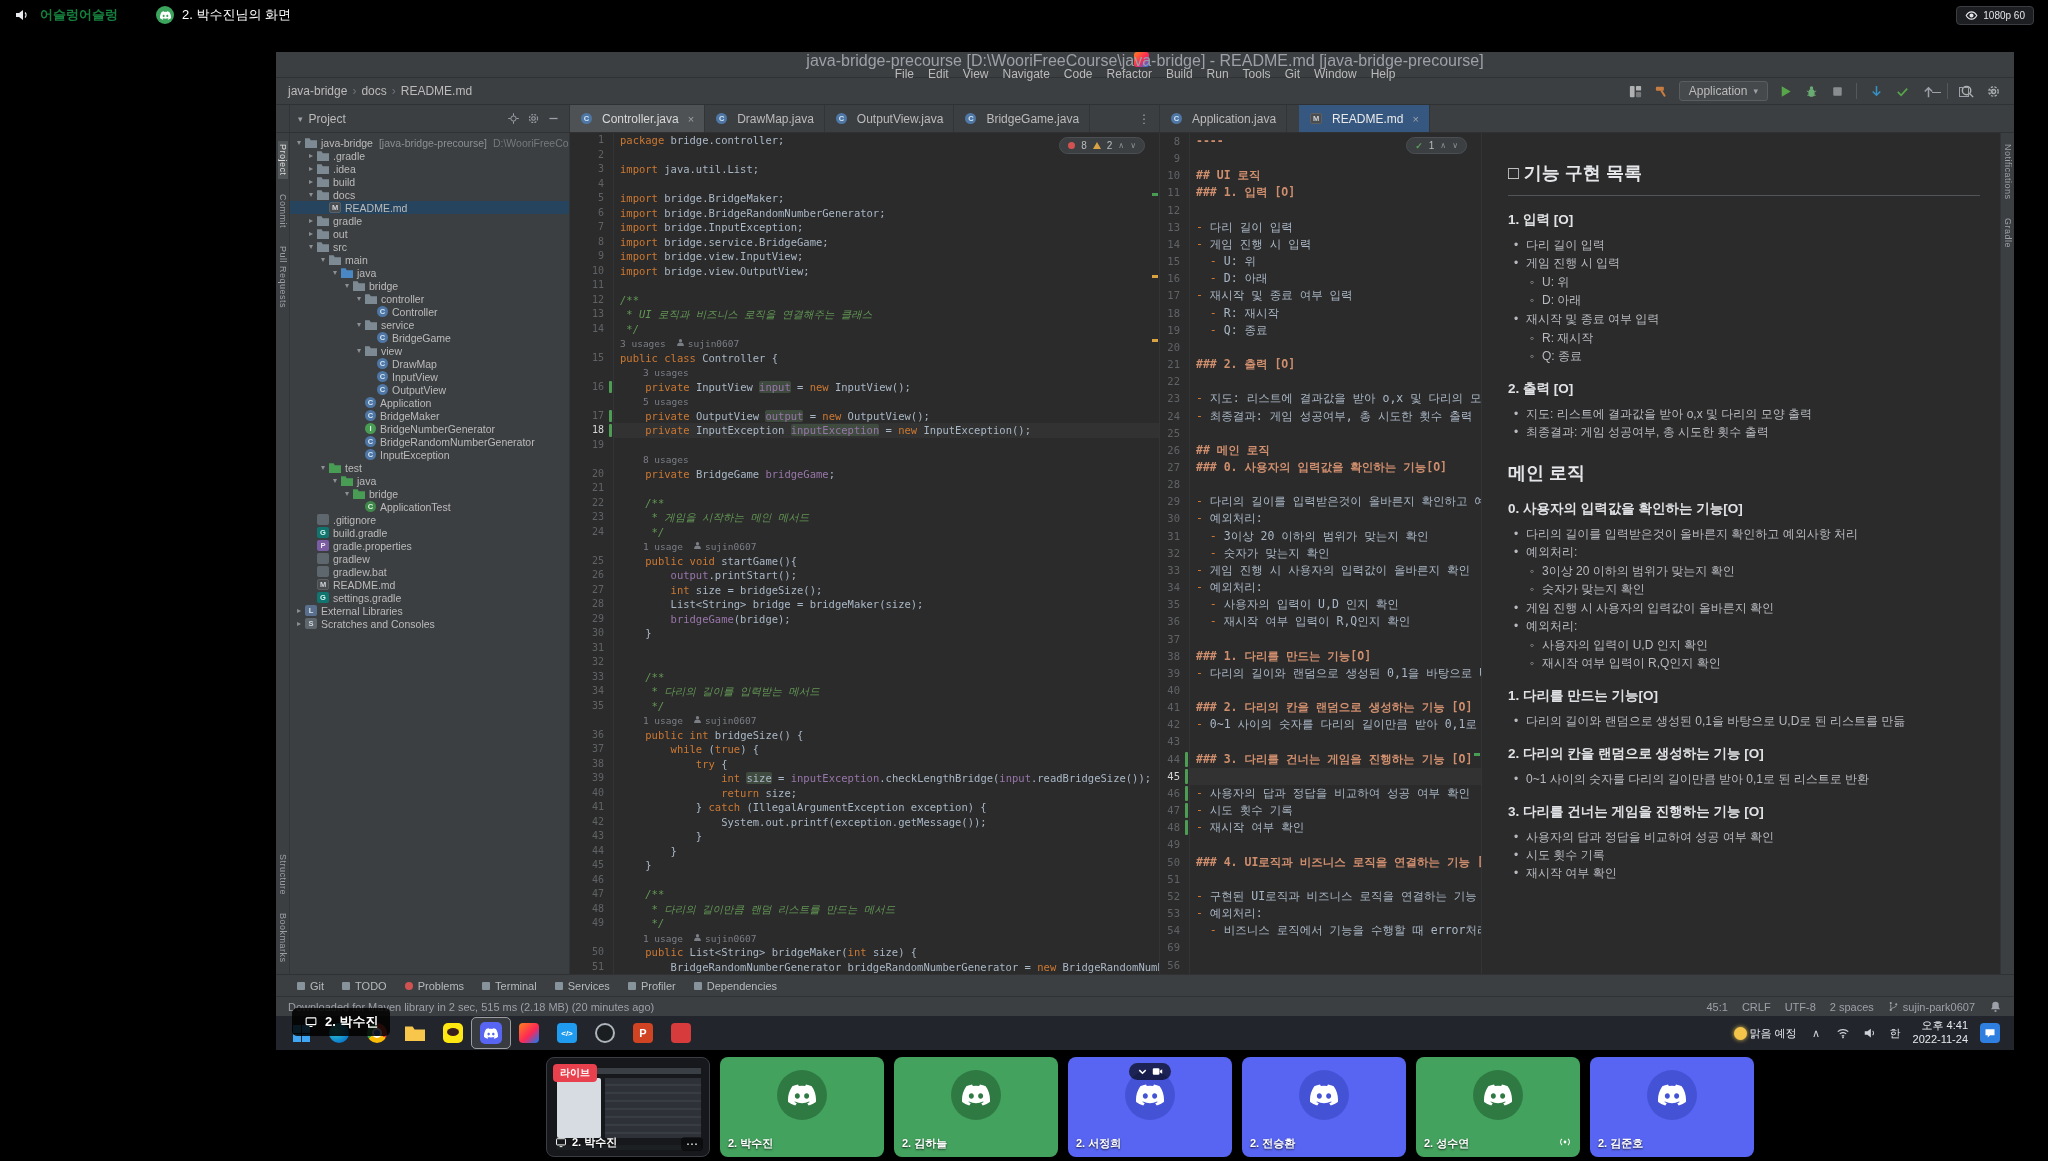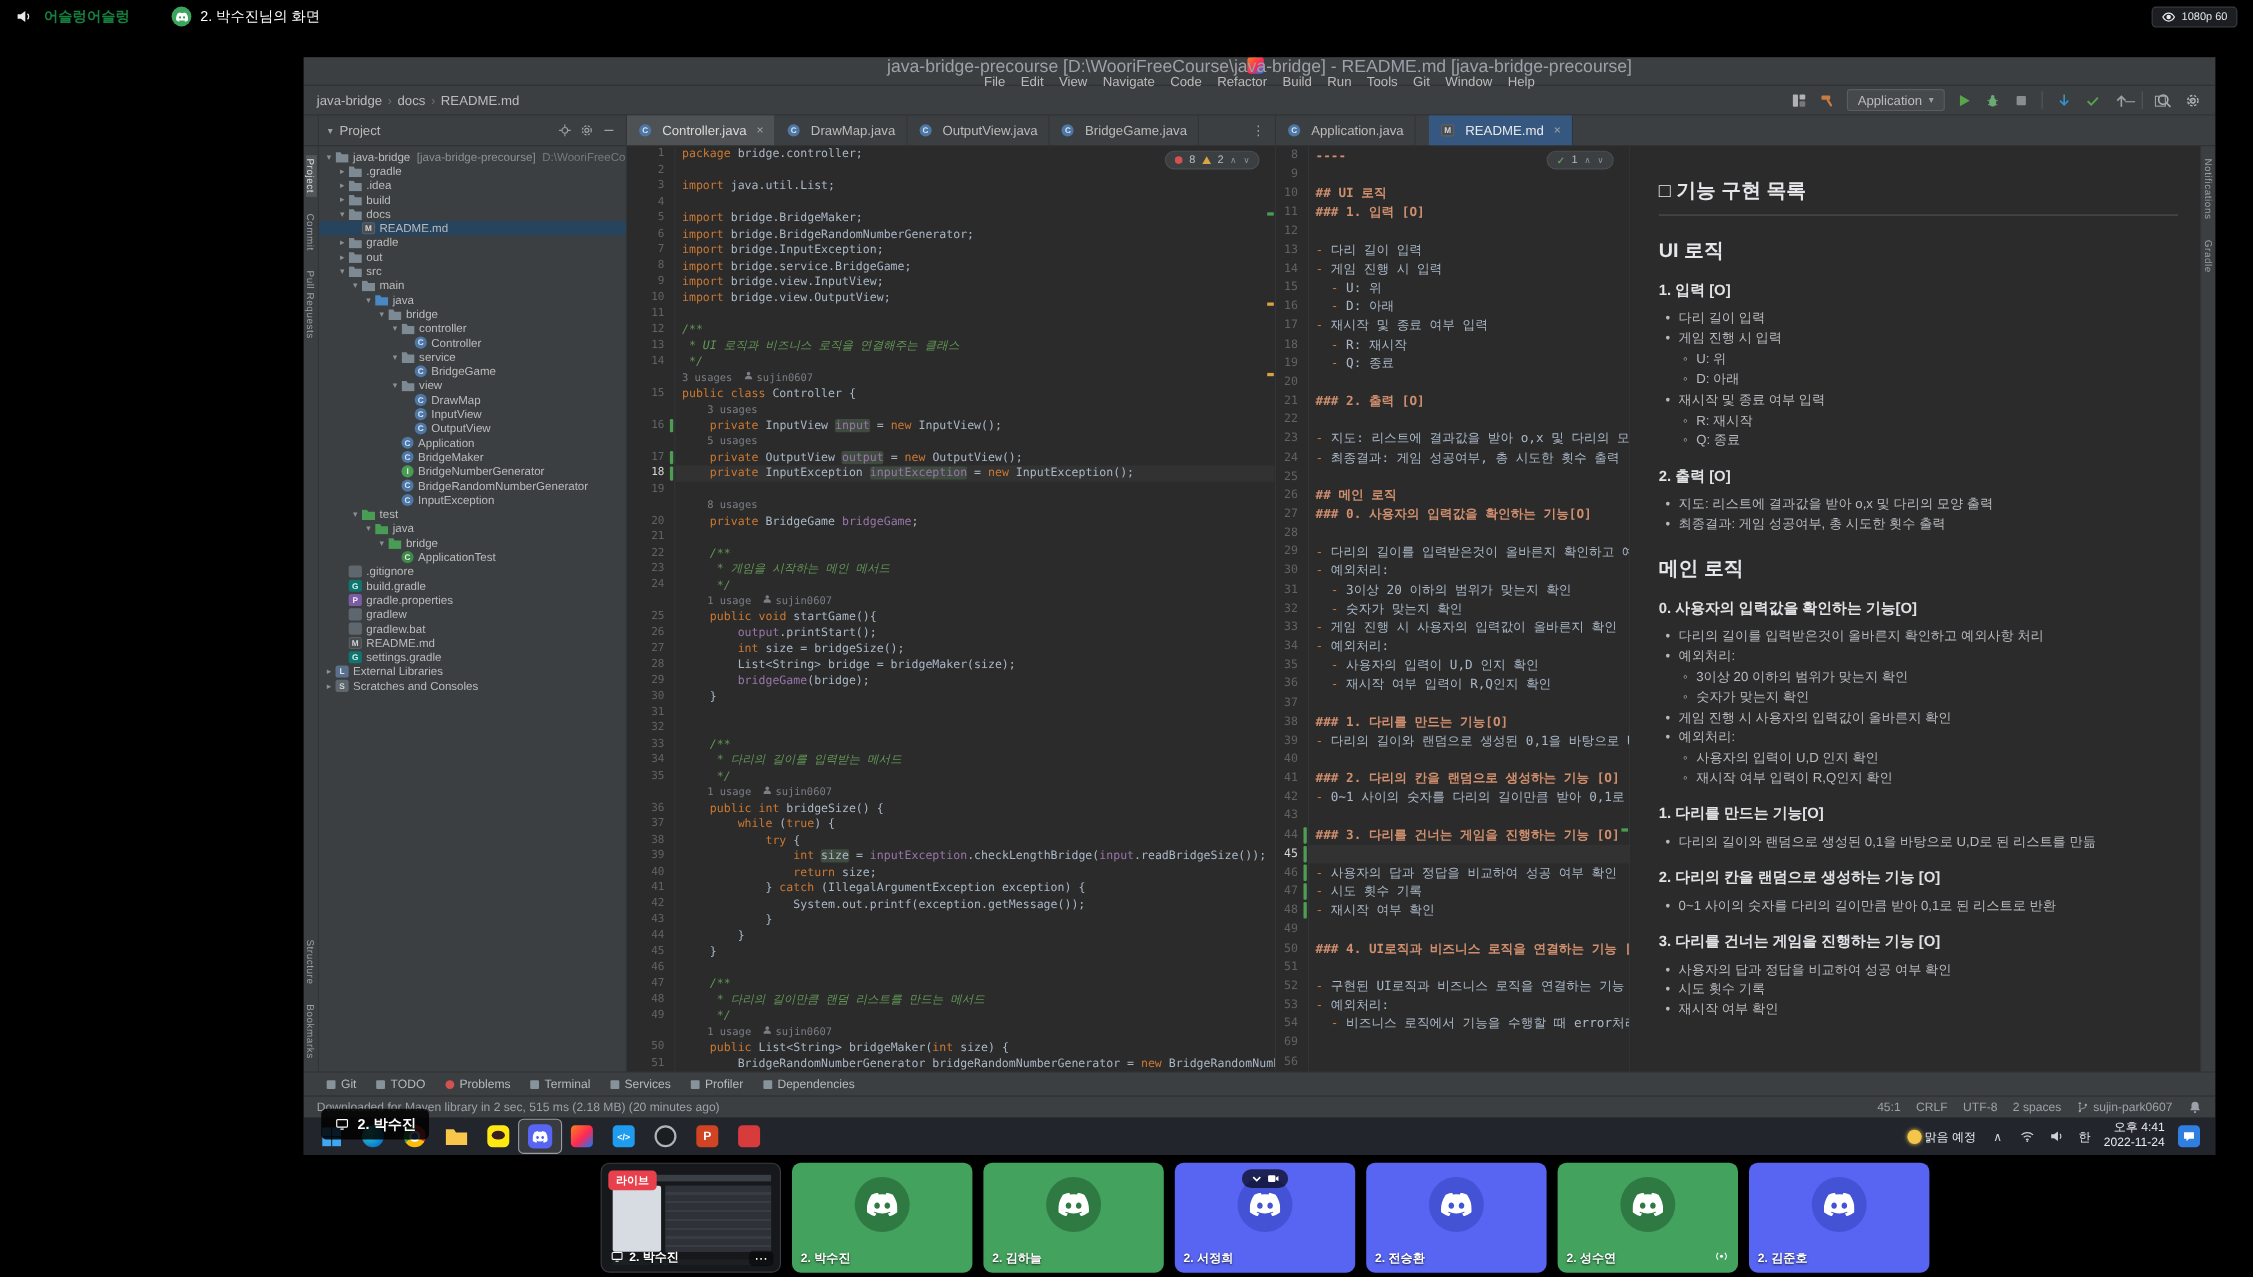--- a/index.html
+++ b/index.html
@@ -791,21 +791,20 @@
           <span class="insp-arr">∨</span>
         </div>
       <div class="scrollcol">
         <i class="tick g" style="top:620px"></i>
       </div>
     </div>
 
     <div class="preview">
         <div class="pv-h2">□ 기능 구현 목록</div>
         <div class="pv-hr"></div>
-        <div class="pv-h2">UI 로직</div>
         <div class="pv-h3">1. 입력 [O]</div>
         <ul class="pv-ul">
           <li class="pv-li">다리 길이 입력</li>
           <li class="pv-li">게임 진행 시 입력<ul class="pv-ul">
               <li class="pv-li">U: 위</li>
               <li class="pv-li">D: 아래</li>
             </ul></li>
           <li class="pv-li">재시작 및 종료 여부 입력<ul class="pv-ul">
               <li class="pv-li">R: 재시작</li>
               <li class="pv-li">Q: 종료</li>

